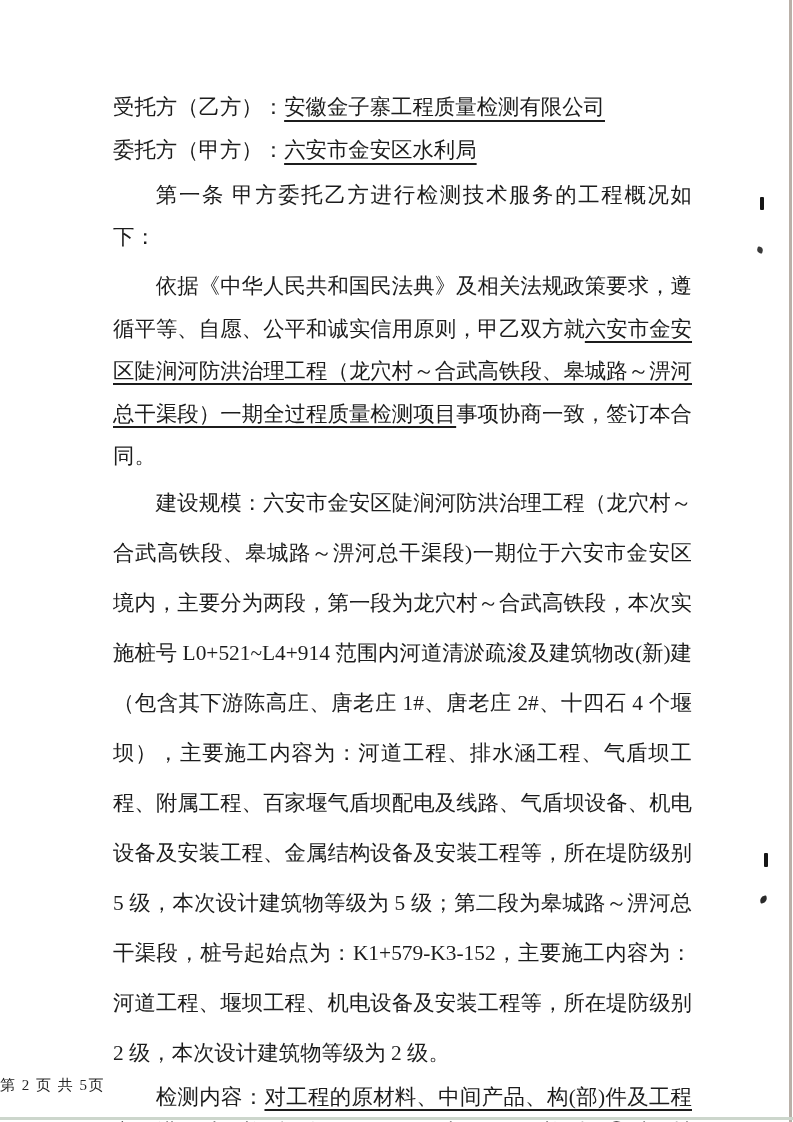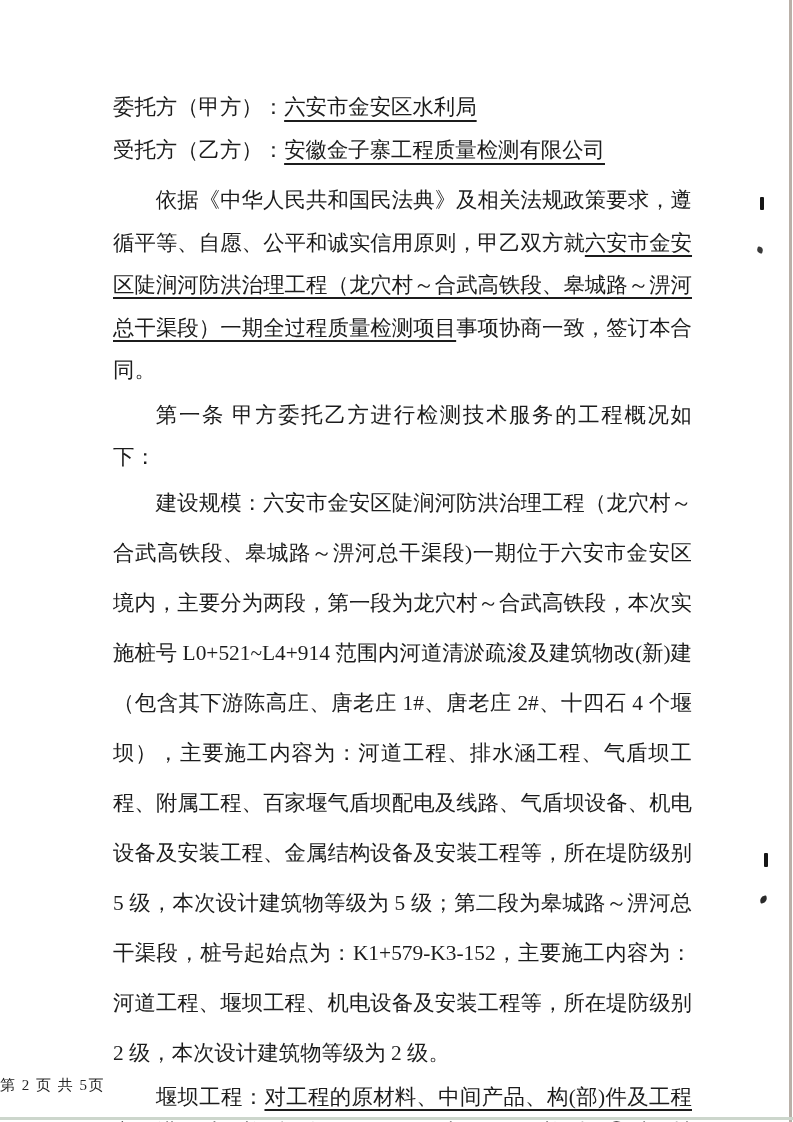--- a/index.html
+++ b/index.html
@@ -98,31 +98,31 @@
   .a3 { left: 764px; top: 853px; width: 4px; height: 14px; border-radius: 1px; }
   .a4 { left: 760px; top: 896px; width: 7px; height: 7px; background: #2a2a2a; border-radius: 5px 1px 5px 1px; transform: rotate(-12deg); }
 </style>
 </head>
 <body>
 
 <div class="page">
 
   <div class="content">
 
+    <p class="party-line"><span>受托方（乙方）：</span><span class="uval">安徽金子寨工程质量检测有限公司</span></p>
+
     <p class="party-line"><span>委托方（甲方）：</span><span class="uval">六安市金安区水利局</span></p>
 
-    <p class="party-line"><span>受托方（乙方）：</span><span class="uval">安徽金子寨工程质量检测有限公司</span></p>
+    <p class="para para-clause">第一条  甲方委托乙方进行检测技术服务的工程概况如下：</p>
 
     <p class="para para-intro"><span>依据《中华人民共和国民法典》及相关法规政策要求，遵循平等、自愿、公平和诚实信用原则，甲乙双方就</span><span class="u">六安市金安区陡涧河防洪治理工程（龙穴村～合武高铁段、皋城路～淠河总干渠段）一期全过程质量检测项目</span><span>事项协商一致，签订本合同。</span></p>
 
-    <p class="para para-clause">第一条  甲方委托乙方进行检测技术服务的工程概况如下：</p>
-
     <p class="para para-scale">建设规模：六安市金安区陡涧河防洪治理工程（龙穴村～合武高铁段、皋城路～淠河总干渠段)一期位于六安市金安区境内，主要分为两段，第一段为龙穴村～合武高铁段，本次实施桩号 L0+521~L4+914 范围内河道清淤疏浚及建筑物改(新)建（包含其下游陈高庄、唐老庄 1#、唐老庄 2#、十四石 4 个堰坝），主要施工内容为：河道工程、排水涵工程、气盾坝工程、附属工程、百家堰气盾坝配电及线路、气盾坝设备、机电设备及安装工程、金属结构设备及安装工程等，所在堤防级别 5 级，本次设计建筑物等级为 5 级；第二段为皋城路～淠河总干渠段，桩号起始点为：K1+579-K3-152，主要施工内容为：河道工程、堰坝工程、机电设备及安装工程等，所在堤防级别 2 级，本次设计建筑物等级为 2 级。</p>
 
-    <p class="para para-inspect"><span>堰坝工程：</span><span class="u">对工程的原材料、中间产品、构(部)件及工程实体进行质量检测，包括但不限于以下项目的检测：①对原材料、中间产品、构(部)件、金属结构、机电设备等进行检查、测量、试验、度量；②对堤防及建筑物的基础处理、土方填筑质量、结构混凝土强度、混凝土结构中钢筋间距及保护层厚度、结构物外观尺寸和金属结构及机电设备及安装、水土保持工程、道路及桥</span></p>
+    <p class="para para-inspect"><span>检测内容：</span><span class="u">对工程的原材料、中间产品、构(部)件及工程实体进行质量检测，包括但不限于以下项目的检测：①对原材料、中间产品、构(部)件、金属结构、机电设备等进行检查、测量、试验、度量；②对堤防及建筑物的基础处理、土方填筑质量、结构混凝土强度、混凝土结构中钢筋间距及保护层厚度、结构物外观尺寸和金属结构及机电设备及安装、水土保持工程、道路及桥</span></p>
 
   </div>
 
   <div class="footer">第 2 页 共 5页</div>
 
   <div class="artifact a1"></div>
   <div class="artifact a2"></div>
   <div class="artifact a3"></div>
   <div class="artifact a4"></div>
 

